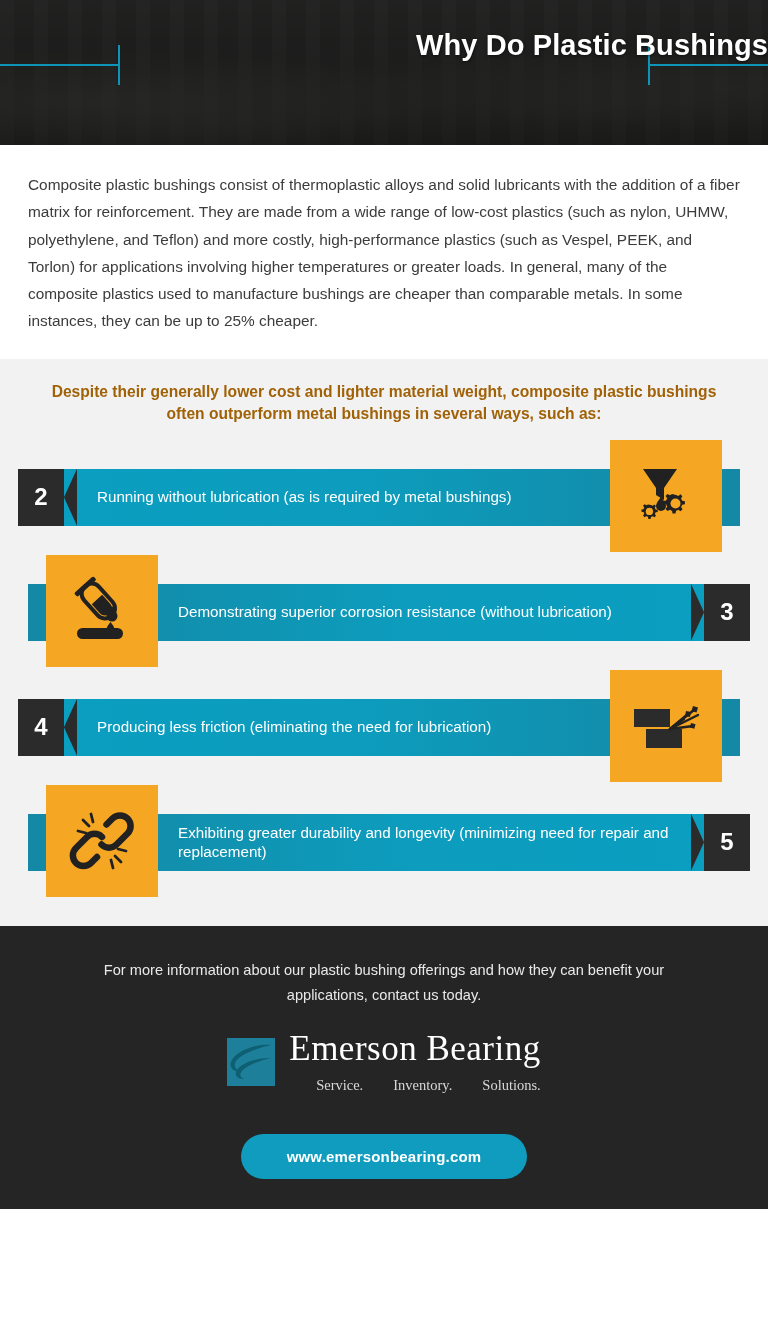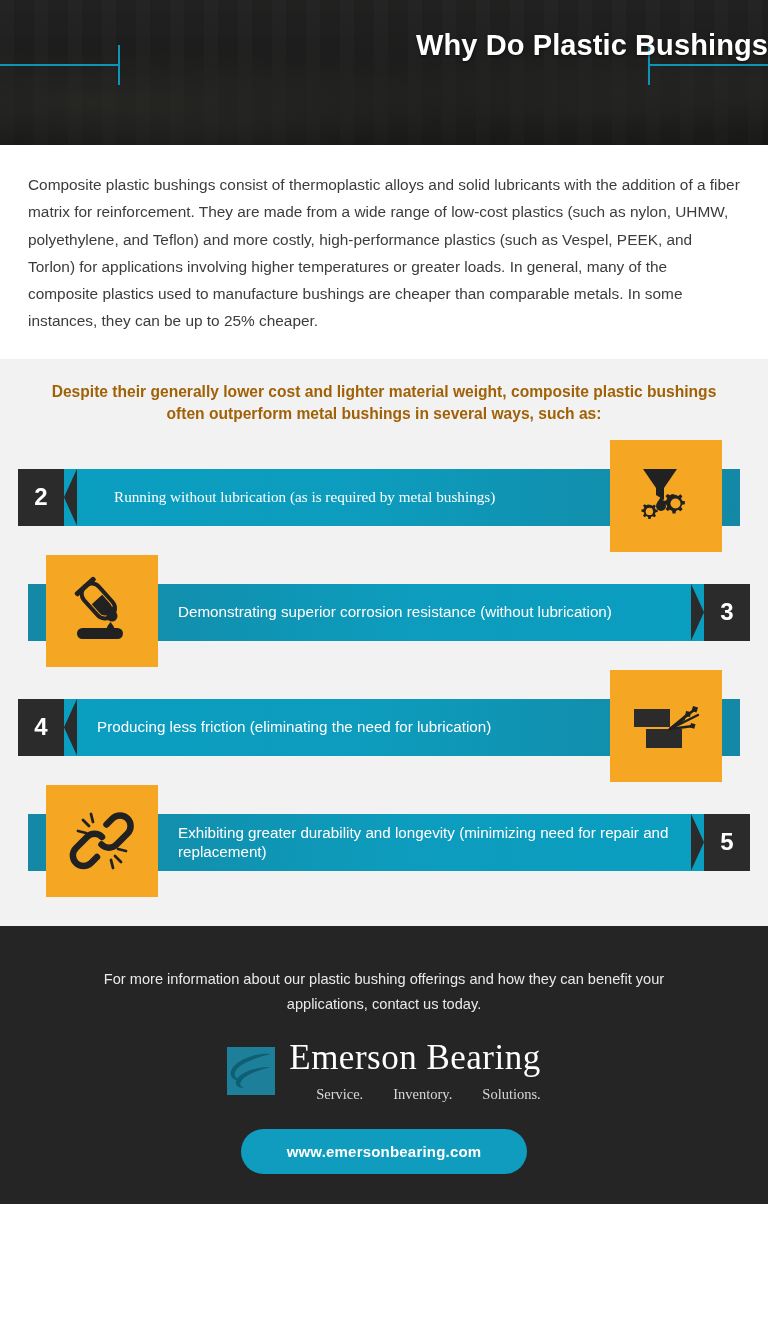--- a/index.html
+++ b/index.html
@@ -99,21 +99,21 @@
   }
   .tile svg{display:block;}
 
   
   .item1 .tile{left:28px;top:0;}
   .item1 .bar{left:10px;right:46px;padding-left:150px;}
   .item1 .notch{right:46px;}
   .item1 .num{right:0;}
 
   .item2 .tile{right:28px;top:0;}
-  .item2 .bar{left:46px;right:10px;padding-left:50px;padding-right:150px;font-family:Liberation Serif, serif;}
+  .item2 .bar{left:46px;right:10px;padding-left:33px;padding-right:150px;}
   .item2 .notch{left:46px;}
   .item2 .num{left:0;}
 
   .item3 .tile{left:28px;top:0;}
   .item3 .bar{left:10px;right:46px;padding-left:150px;}
   .item3 .notch{right:46px;}
   .item3 .num{right:0;}
 
   .item4 .tile{right:28px;top:0;}
   .item4 .bar{left:46px;right:10px;padding-left:33px;padding-right:83px;}
@@ -123,40 +123,40 @@
   .item5 .tile{left:28px;top:0;}
   .item5 .bar{left:10px;right:46px;padding-left:150px;}
   .item5 .notch{right:46px;}
   .item5 .num{right:0;}
 
   
   .footer{
     background:#252525;padding:28px 40px 30px;text-align:center;
   }
   .footer-cta{
-    margin:13px auto;max-width:600px;color:#e9e9e9;
+    margin:4px auto;max-width:600px;color:#e9e9e9;
     font-size:14.6px;line-height:1.75;
   }
   .logo-row{
     margin:22px auto 0;display:flex;align-items:center;
     justify-content:center;gap:14px;
   }
   .logo-mark{width:48px;height:48px;background:#1d7f99;position:relative;overflow:hidden;}
   .logo-mark svg{position:absolute;left:0;top:0;}
   .logo-text{text-align:left;}
   .logo-name{
     color:#ffffff;font-family:"Liberation Serif", serif;
     font-size:35px;line-height:1;letter-spacing:.5px;
   }
   .logo-tag{
     margin-top:11px;color:#d8d8d8;font-family:"Liberation Serif", serif;
     font-size:14.5px;display:flex;gap:30px;justify-content:flex-end;
   }
   .url-btn{
-    display:inline-block;margin:26px auto 0;
+    display:inline-block;margin:40px auto 0;
     background:#0f9cbe;color:#ffffff;
     border-radius:26px;padding:14px 46px;
     font-size:15px;font-weight:bold;letter-spacing:.2px;
     border:none;cursor:pointer;
   }
 </style>
 </head>
 <body>
 
 <div class="page">

